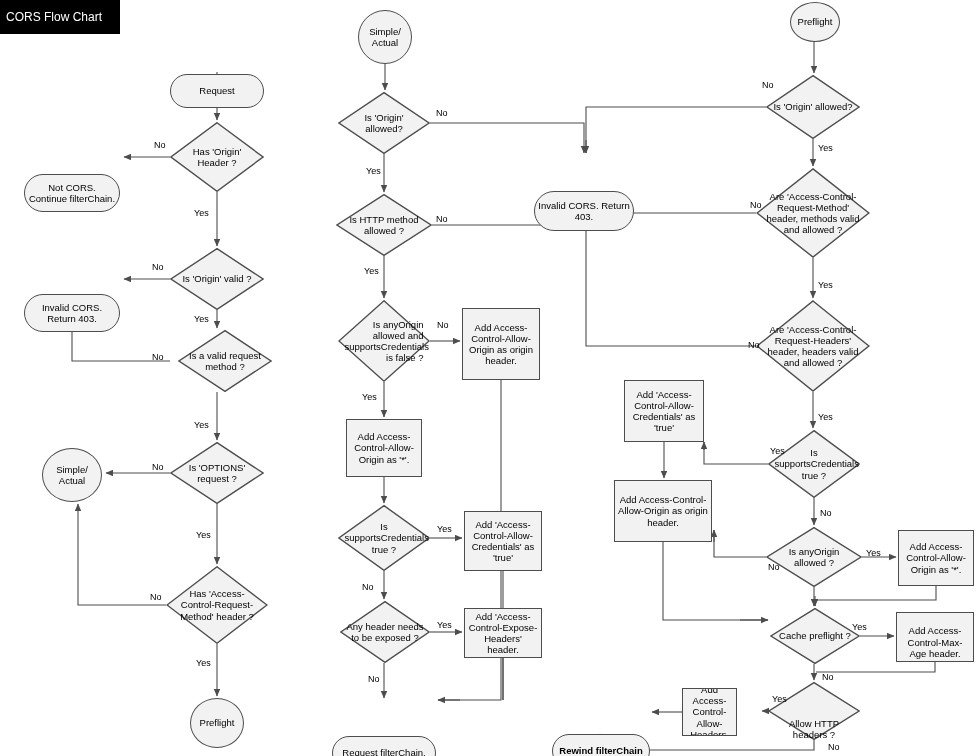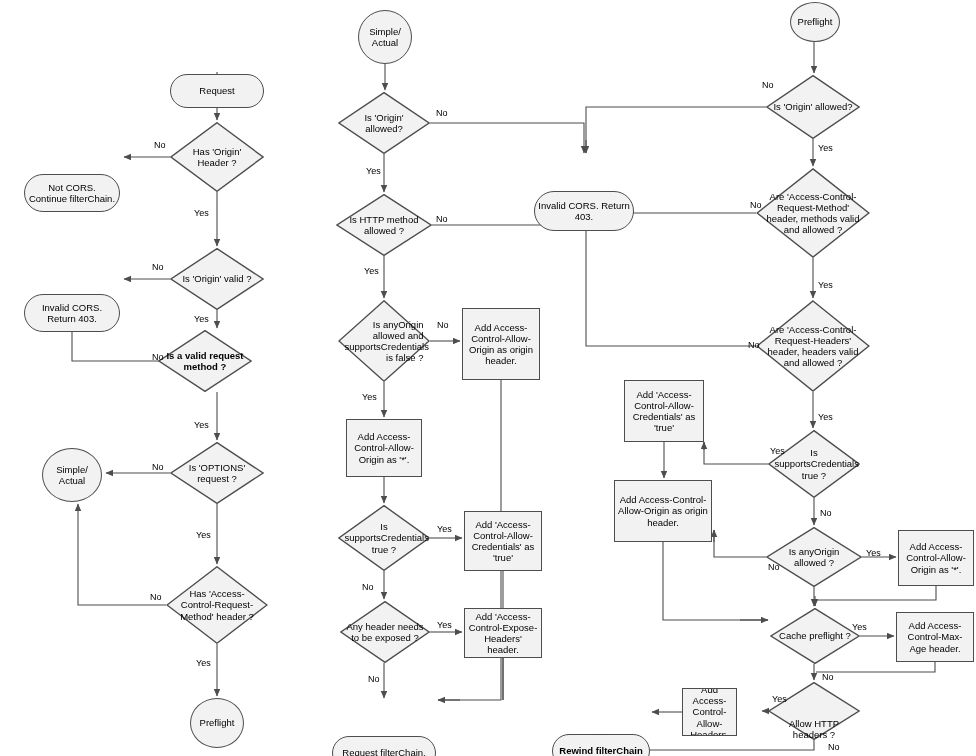--- a/index.html
+++ b/index.html
@@ -150,20 +150,23 @@
       <path d="M860,636 L894,636"></path>
       <path d="M814,664 L814,680"></path>
       <path d="M935,662 L935,672 L816,672" marker-end="none"></path>
       <path d="M768,711 L762,711"></path>
       <path d="M682,712 L652,712"></path>
       <path d="M814,740 L814,750 L600,750 L600,734" marker-end="none"></path>
       <path d="M600,742 L600,734"></path>
     </g>
   </svg>
 
+  <div id="title-box">
+    <span>CORS Flow Chart</span>
+  </div>
 
   <div id="nodes-layer">
       <div class="node stadium" style="left: 170px; top: 38px; width: 94px; height: 34px;">
         <span>Request</span>
       </div>
       <div class="node diamond" style="left: 170px; top: 122px; width: 94px; height: 70px;">
         <svg class="diamond-shape" viewBox="0 0 100 100" preserveAspectRatio="none">
           <polygon points="50,1 99,50 50,99 1,50" fill="#f2f2f2" stroke="#4d4d4d" stroke-width="1.4" vector-effect="non-scaling-stroke"></polygon>
         </svg>
         <div class="diamond-label">Has 'Origin' Header ?</div>
@@ -173,21 +176,21 @@
       </div>
       <div class="node diamond" style="left: 170px; top: 248px; width: 94px; height: 62px;">
         <svg class="diamond-shape" viewBox="0 0 100 100" preserveAspectRatio="none">
           <polygon points="50,1 99,50 50,99 1,50" fill="#f2f2f2" stroke="#4d4d4d" stroke-width="1.4" vector-effect="non-scaling-stroke"></polygon>
         </svg>
         <div class="diamond-label">Is 'Origin' valid ?</div>
       </div>
       <div class="node stadium" style="left: 24px; top: 258px; width: 96px; height: 38px;">
         <span>Invalid CORS. Return 403.</span>
       </div>
-      <div class="node diamond" style="left: 158px; top: 330px; width: 94px; height: 62px; font-weight: bold;">
+      <div class="node diamond" style="left: 178px; top: 330px; width: 94px; height: 62px;">
         <svg class="diamond-shape" viewBox="0 0 100 100" preserveAspectRatio="none">
           <polygon points="50,1 99,50 50,99 1,50" fill="#f2f2f2" stroke="#4d4d4d" stroke-width="1.4" vector-effect="non-scaling-stroke"></polygon>
         </svg>
         <div class="diamond-label">Is a valid request method ?</div>
       </div>
       <div class="node diamond" style="left: 170px; top: 442px; width: 94px; height: 62px;">
         <svg class="diamond-shape" viewBox="0 0 100 100" preserveAspectRatio="none">
           <polygon points="50,1 99,50 50,99 1,50" fill="#f2f2f2" stroke="#4d4d4d" stroke-width="1.4" vector-effect="non-scaling-stroke"></polygon>
         </svg>
         <div class="diamond-label">Is 'OPTIONS' request ?</div>
@@ -296,21 +299,21 @@
       </div>
       <div class="node rect" style="left: 898px; top: 530px; width: 76px; height: 56px;">
         <span>Add Access-Control-Allow-Origin as '*'.</span>
       </div>
       <div class="node diamond" style="left: 770px; top: 608px; width: 90px; height: 56px;">
         <svg class="diamond-shape" viewBox="0 0 100 100" preserveAspectRatio="none">
           <polygon points="50,1 99,50 50,99 1,50" fill="#f2f2f2" stroke="#4d4d4d" stroke-width="1.4" vector-effect="non-scaling-stroke"></polygon>
         </svg>
         <div class="diamond-label">Cache preflight ?</div>
       </div>
-      <div class="node rect" style="left: 896px; top: 612px; width: 78px; height: 50px;">
+      <div class="node rect" style="left: 896px; top: 612px; width: 78px; height: 50px; align-items: flex-end;">
         <span>Add Access-Control-Max-Age header.</span>
       </div>
       <div class="node diamond" style="left: 768px; top: 682px; width: 92px; height: 58px; align-items: flex-end;">
         <svg class="diamond-shape" viewBox="0 0 100 100" preserveAspectRatio="none">
           <polygon points="50,1 99,50 50,99 1,50" fill="#f2f2f2" stroke="#4d4d4d" stroke-width="1.4" vector-effect="non-scaling-stroke"></polygon>
         </svg>
         <div class="diamond-label">Allow HTTP headers ?</div>
       </div>
       <div class="node rect" style="left: 682px; top: 688px; width: 55px; height: 48px;">
         <span>Add Access-Control-Allow-Headers.</span>

